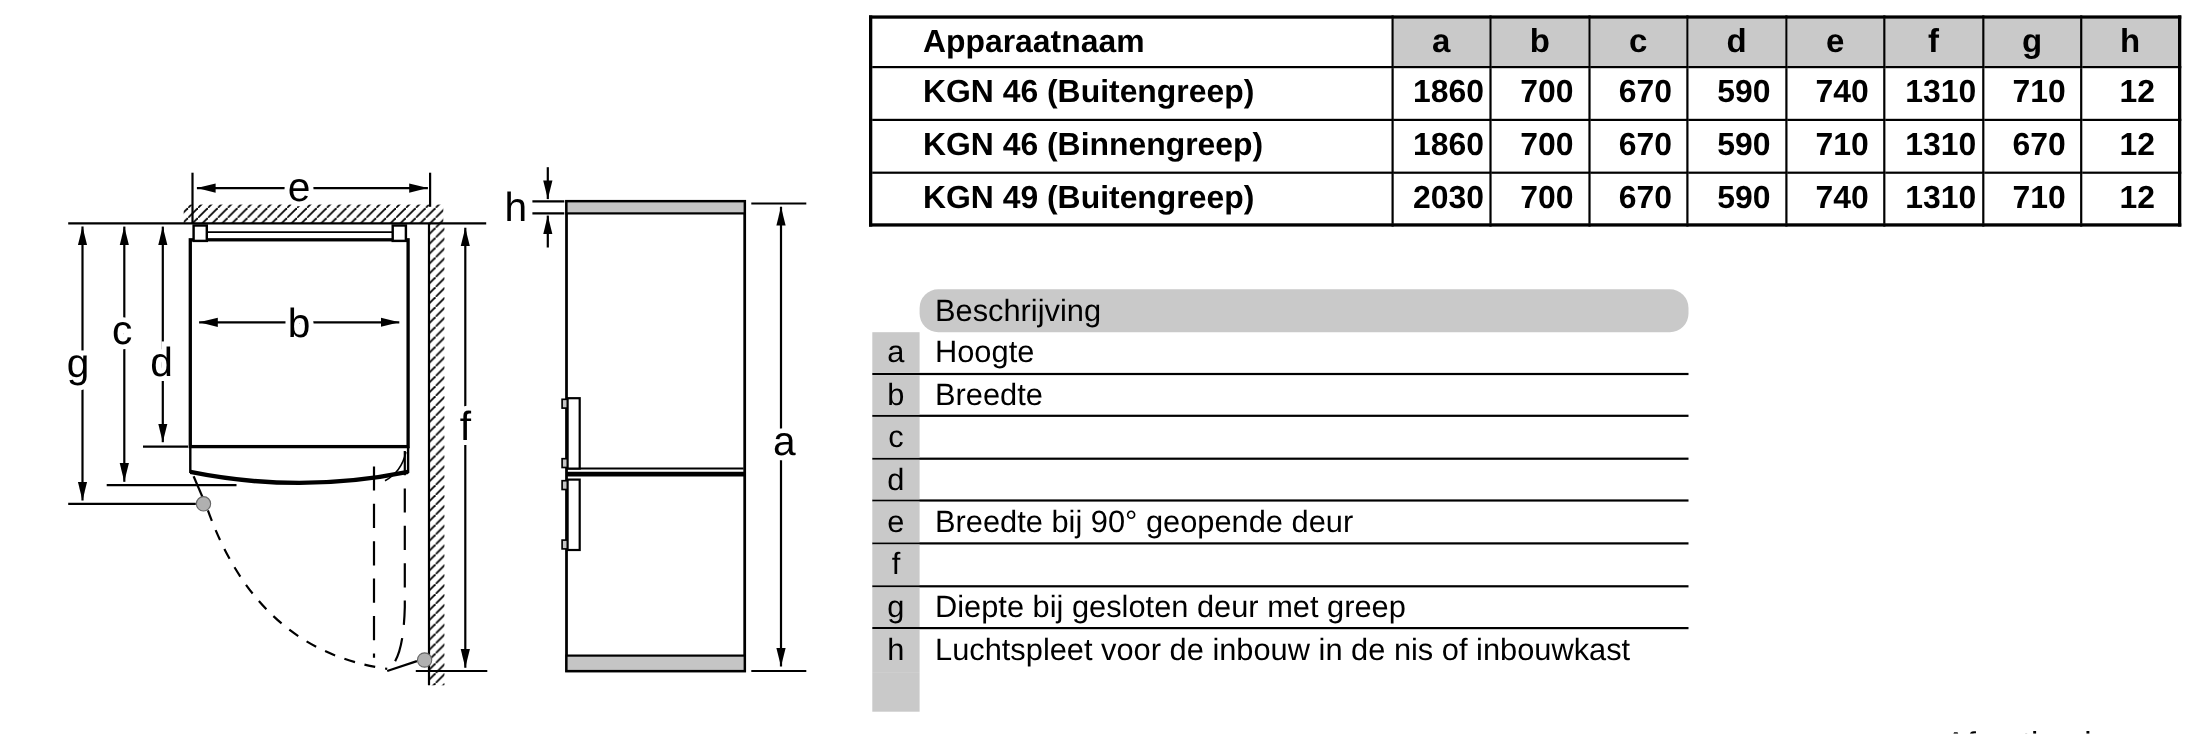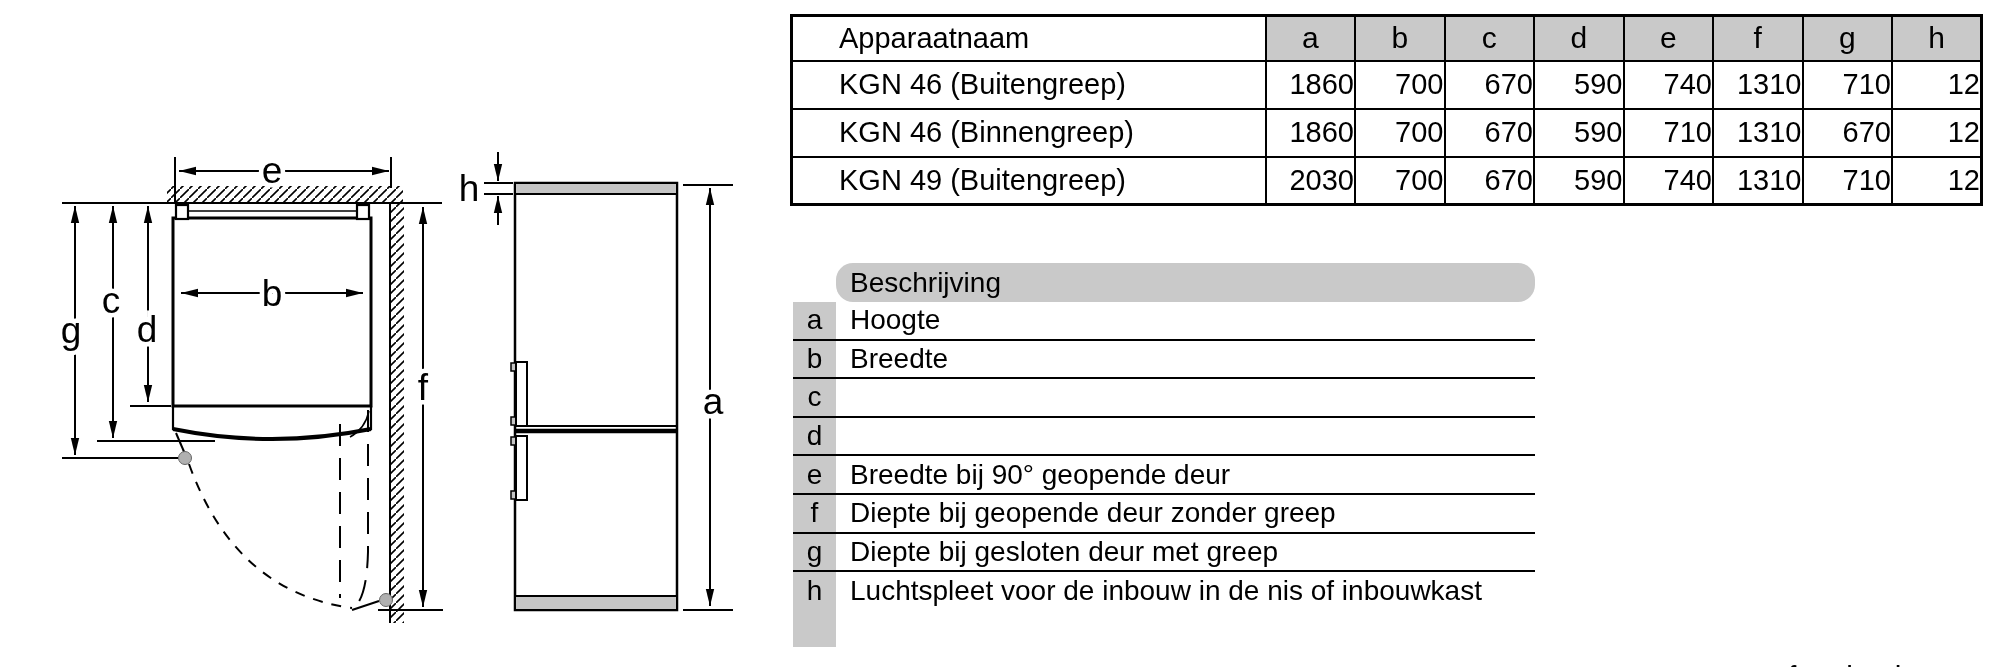--- a/index.html
+++ b/index.html
@@ -7,27 +7,27 @@
           font-family:"Liberation Sans","DejaVu Sans",sans-serif;color:#000;}
 
   
   .diagram-svg{position:absolute;left:0;top:0;}
   .dim-label{font-family:"Liberation Sans","DejaVu Sans",sans-serif;font-size:37px;fill:#000;
              stroke:#fff;stroke-width:9px;paint-order:stroke;text-anchor:middle;}
 
   
   .spec-table{position:absolute;left:790px;top:14px;border-collapse:collapse;table-layout:fixed;
               width:1190px;border:3px solid #000;}
-  .spec-table th,.spec-table td{border:2px solid #000;font-weight:normal;font-size:29px;
+  .spec-table th,.spec-table td{border:2px solid #000;font-weight:bold;font-size:29px;
               vertical-align:middle;padding:0;overflow:hidden;white-space:nowrap;}
   .spec-table thead tr{height:45px;}
   .spec-table tbody tr{height:48px;}
   .spec-table th.letter{background:#c9c9c9;font-size:30px;text-align:center;}
   .spec-table .namecol{text-align:left;padding-left:46px;background:#fff;}
-  .spec-table td.num{text-align:right;background:#fff;padding-left:13px;}
+  .spec-table td.num{text-align:center;background:#fff;padding-left:13px;}
 
   
   .legend{position:absolute;left:793px;top:263px;width:742px;font-size:28px;}
   .legend-header{margin-left:43px;height:39px;background:#c9c9c9;display:flex;align-items:center;
                  padding-left:14px;box-sizing:border-box;border-radius:17px;}
   .legend-row{display:flex;height:38.6px;box-sizing:border-box;align-items:center;}
   .legend-row.sep{border-bottom:2px solid #000;}
   .legend-key{width:43px;flex:none;background:#c9c9c9;text-align:center;align-self:stretch;
               display:flex;align-items:center;justify-content:center;}
   .legend-text{padding-left:14px;flex:1;}
@@ -205,21 +205,20 @@
     </div>
     <div class="legend-row sep">
       <div class="legend-key">d</div>
     </div>
     <div class="legend-row sep">
       <div class="legend-key">e</div>
       <div class="legend-text">Breedte bij 90° geopende deur</div>
     </div>
     <div class="legend-row sep">
       <div class="legend-key">f</div>
-      <div class="legend-text">Diepte bij geopende deur zonder greep</div>
     </div>
     <div class="legend-row sep">
       <div class="legend-key">g</div>
       <div class="legend-text">Diepte bij gesloten deur met greep</div>
     </div>
     <div class="legend-row">
       <div class="legend-key">h</div>
       <div class="legend-text">Luchtspleet voor de inbouw in de nis of inbouwkast</div>
     </div>
     <div class="legend-tail"></div>

